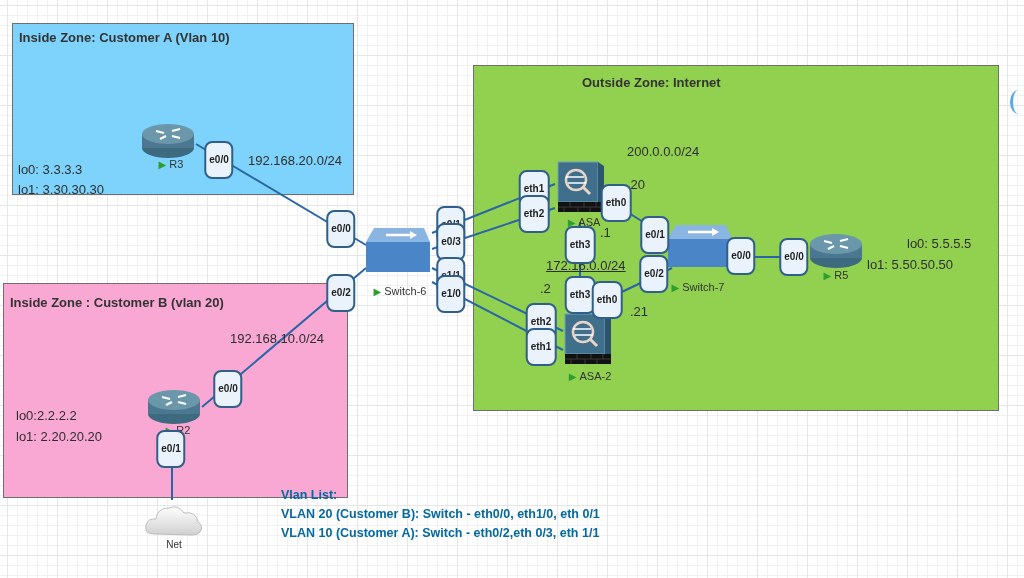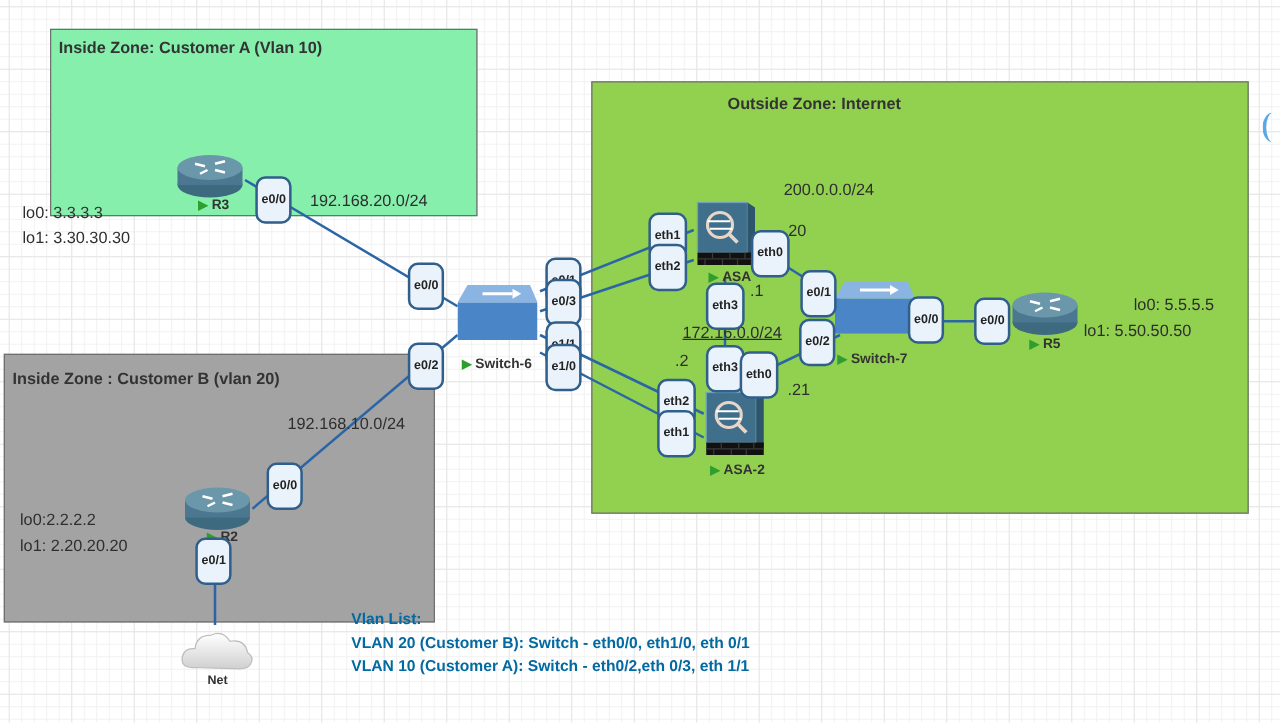--- a/index.html
+++ b/index.html
@@ -9,33 +9,33 @@
     background-color:#ffffff;
     background-image:
       linear-gradient(to right, #e6e6e6 1px, transparent 1px),
       linear-gradient(to bottom, #e6e6e6 1px, transparent 1px),
       linear-gradient(to right, #f1f1f1 1px, transparent 1px),
       linear-gradient(to bottom, #f1f1f1 1px, transparent 1px);
     background-size: 50px 50px, 50px 50px, 10px 10px, 10px 10px;
     background-position: 7px 5px, 7px 5px, 7px 5px, 7px 5px;
   }
   .zone { position:absolute; box-sizing:border-box; border:1px solid #6f6f6f; }
-  #zone-a { left:12px; top:23px; width:342px; height:150px; background:#86efac;margin-left:28px; }
-  #zone-b { left:3px; top:283px; width:345px; height:215px; background:#a3a3a3; }
+  #zone-a { left:12px; top:23px; width:342px; height:172px; background:#7dd3fc; }
+  #zone-b { left:3px; top:283px; width:345px; height:215px; background:#f9a8d4; }
   #zone-out { left:473px; top:65px; width:526px; height:346px; background:#92d050; }
   .zone-title { position:absolute; font-weight:bold; font-size:13px; color:#333; white-space:nowrap; }
   .txt { position:absolute; font-size:13px; color:#2e2e2e; white-space:nowrap; }
   svg#links { position:absolute; left:0; top:0; width:1024px; height:578px; }
   .pill {
     position:absolute; transform:translate(-50%,-50%);
     background:#eaf3fb; border:2px solid #2f5f8a; border-radius:8px;
     font-size:10px; font-weight:bold; color:#222; padding:11px 3px; line-height:12px; white-space:nowrap;
   }
   .node { position:absolute; }
-  .node-label { position:absolute; font-size:11px; font-weight:bold; color:#333; white-space:nowrap; transform:translateX(-50%);text-align:center; }
+  .node-label { position:absolute; font-size:11px; font-weight:normal; color:#333; white-space:nowrap; transform:translateX(-50%);text-align:center; }
   .play { color:#2e9e2e; font-size:10px; margin-right:3px; }
   .vlan { position:absolute; left:281px; top:486px; font-size:12.5px; font-weight:bold; color:#0369a1; line-height:19px; }
   .edge-dot { position:absolute; left:1010px; top:90px; width:14px; height:24px; border-left:3px solid #5aa9e6; border-radius:50%; }
 </style>
 </head>
 <body>
 
 <div class="zone" id="zone-a">
   <div class="zone-title" style="left:6px;top:6px;">Inside Zone: Customer A (Vlan 10)</div>
 </div>
@@ -113,21 +113,21 @@
 <div class="node-label" style="left:174px;top:539px;font-size:10px;">Net</div>
 
 <div class="node" style="left:366px;top:228px;">
   <svg width="64" height="44">
     <polygon points="8,0 58,0 64,14 0,14" fill="#8ab4e2"></polygon>
     <rect x="0" y="14" width="64" height="30" fill="#4a86c7"></rect>
     <line x1="20" y1="7" x2="44" y2="7" stroke="#fff" stroke-width="2.5"></line>
     <polygon points="44,3 51,7 44,11" fill="#fff"></polygon>
   </svg>
 </div>
-<div class="node-label" style="left:380px;top:285px;padding-left:35px;"><span class="play">▶</span><span>Switch-6</span></div>
+<div class="node-label" style="left:400px;top:285px;"><span class="play">▶</span><span>Switch-6</span></div>
 
 <div class="node" style="left:668px;top:225px;">
   <svg width="64" height="42">
     <polygon points="8,0 58,0 64,14 0,14" fill="#8ab4e2"></polygon>
     <rect x="0" y="14" width="64" height="28" fill="#4a86c7"></rect>
     <line x1="20" y1="7" x2="44" y2="7" stroke="#fff" stroke-width="2.5"></line>
     <polygon points="44,3 51,7 44,11" fill="#fff"></polygon>
   </svg>
 </div>
 <div class="node-label" style="left:698px;top:281px;"><span class="play">▶</span><span>Switch-7</span></div>

